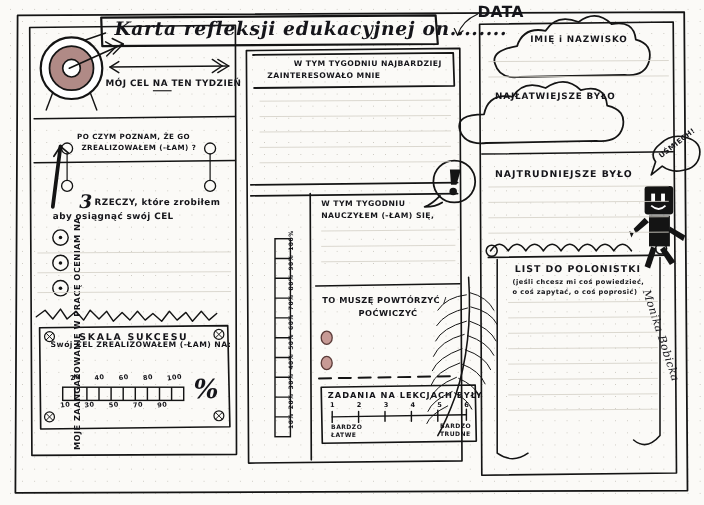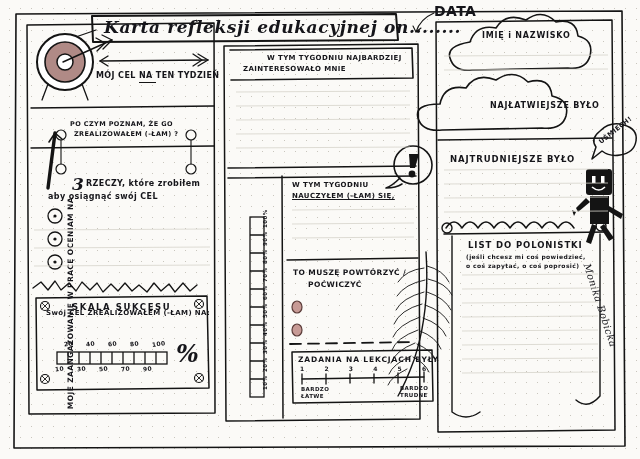--- a/index.html
+++ b/index.html
@@ -184,21 +184,21 @@
       <div class="lbl" style="left: 121px; top: 366px; font-size: 6px; transform: rotate(-7deg);">70</div>
       <div class="lbl" style="left: 143px; top: 366px; font-size: 6px; transform: rotate(-7deg);">90</div>
     </div>
 
   <div class="lbl hand" style="left:176px;top:341px;font-size:24px;">%</div>
 
   <div class="lbl" style="left:243px;top:55px;font-size:7px;margin-left:24px;">W TYM TYGODNIU NAJBARDZIEJ</div>
   <div class="lbl" style="left:243px;top:66px;font-size:7px;">ZAINTERESOWAŁO MNIE</div>
 
   <div class="lbl" style="left:292px;top:182px;font-size:7px;">W TYM TYGODNIU</div>
-  <div class="lbl" style="left:292px;top:193px;font-size:7px;text-decoration:underline;">NAUCZYŁEM (-ŁAM) SIĘ,</div>
+  <div class="lbl" style="left:292px;top:193px;font-size:7px;">NAUCZYŁEM (-ŁAM) SIĘ,</div>
 
   <svg width="640" height="459">
     <circle class="nb" stroke-width="1.6" cx="413" cy="165" r="19" fill="#fff"></circle>
     <path class="nb" stroke-width="1.6" d="M400,178 q-8,8 -14,10 q10,0 16,-4"></path>
     <path d="M409,154 l10,0 l-4,14 l-5,0 Z" fill="#141414"></path>
     <circle cx="412" cy="174" r="3.4" fill="#141414"></circle>
   </svg>
 
   <div class="lbl" style="left:-44px;top:290px;width:230px;font-size:7.5px;transform:rotate(-90deg);transform-origin:center;text-align:left;">MOJE ZAANGAŻOWANIE W PRACĘ OCENIAM NA</div>
 
@@ -215,21 +215,21 @@
       <div class="lbl" style="left: 262px; top: 336px; font-size: 5.5px; transform: rotate(-90deg); transform-origin: left top;">40%</div>
       <div class="lbl" style="left: 262px; top: 318px; font-size: 5.5px; transform: rotate(-90deg); transform-origin: left top;">50%</div>
       <div class="lbl" style="left: 262px; top: 300px; font-size: 5.5px; transform: rotate(-90deg); transform-origin: left top;">60%</div>
       <div class="lbl" style="left: 262px; top: 282px; font-size: 5.5px; transform: rotate(-90deg); transform-origin: left top;">70%</div>
       <div class="lbl" style="left: 262px; top: 264px; font-size: 5.5px; transform: rotate(-90deg); transform-origin: left top;">80%</div>
       <div class="lbl" style="left: 262px; top: 246px; font-size: 5.5px; transform: rotate(-90deg); transform-origin: left top;">90%</div>
       <div class="lbl" style="left: 262px; top: 228px; font-size: 5.5px; transform: rotate(-90deg); transform-origin: left top;">100%</div>
     </div>
 
   <div class="lbl" style="left:293px;top:269px;font-size:7.5px;">TO MUSZĘ POWTÓRZYĆ /</div>
-  <div class="lbl" style="left:308px;top:281px;font-size:7.5px;">POĆWICZYĆ</div>
+  <div class="lbl" style="left:326px;top:281px;font-size:7.5px;">POĆWICZYĆ</div>
   <svg width="640" height="459">
     <g>
         <ellipse cx="297" cy="307" rx="5" ry="6" fill="#c79a95" stroke="#5a3b38" stroke-width="1.2"></ellipse>
       </g>
     <g>
         <ellipse cx="297" cy="330" rx="5" ry="6" fill="#c79a95" stroke="#5a3b38" stroke-width="1.2"></ellipse>
       </g>
   </svg>
 
   <svg width="640" height="459">
@@ -263,21 +263,21 @@
   </svg>
 
   <svg width="640" height="459">
     <path class="nb" stroke-width="1.6" fill="#fff" d="M470,42 q6,-18 26,-14 q10,-16 30,-8 q16,-12 30,2 q20,-4 22,14 q16,4 12,20 q-4,14 -22,12 l-96,2 q-18,2 -22,-12 q-4,-12 20,-16 Z"></path>
   </svg>
   <div class="lbl" style="left:482px;top:32px;font-size:8px;letter-spacing:.8px;">IMIĘ i NAZWISKO</div>
 
   <svg width="640" height="459">
     <path class="nb" stroke-width="1.6" fill="#fff" d="M440,104 q4,-20 26,-16 q10,-16 30,-8 q18,-12 32,2 q22,-6 24,14 q18,4 14,20 q-4,14 -24,12 l-100,2 q-20,2 -24,-12 q-4,-14 22,-14 Z"></path>
   </svg>
-  <div class="lbl" style="left:450px;top:102px;font-size:8px;letter-spacing:.8px;margin-left:40px;">NAJŁATWIEJSZE BYŁO</div>
+  <div class="lbl" style="left:450px;top:84px;font-size:8px;letter-spacing:.8px;">NAJŁATWIEJSZE BYŁO</div>
 
   <div class="lbl" style="left:450px;top:155px;font-size:8.5px;letter-spacing:.9px;">NAJTRUDNIEJSZE BYŁO</div>
 
   <div class="lbl" style="left:468px;top:241px;font-size:8.5px;letter-spacing:.9px;">LIST DO POLONISTKI</div>
   <div class="lbl" style="left:466px;top:254px;font-size:6px;">(jeśli chcesz mi coś powiedzieć,</div>
   <div class="lbl" style="left:466px;top:263px;font-size:6px;">o coś zapytać, o coś poprosić)</div>
 
   <svg width="640" height="459">
     <rect x="586" y="169" width="26" height="26" rx="3" fill="#141414"></rect>
     <rect x="592" y="176" width="3.5" height="7" fill="#fff"></rect>

